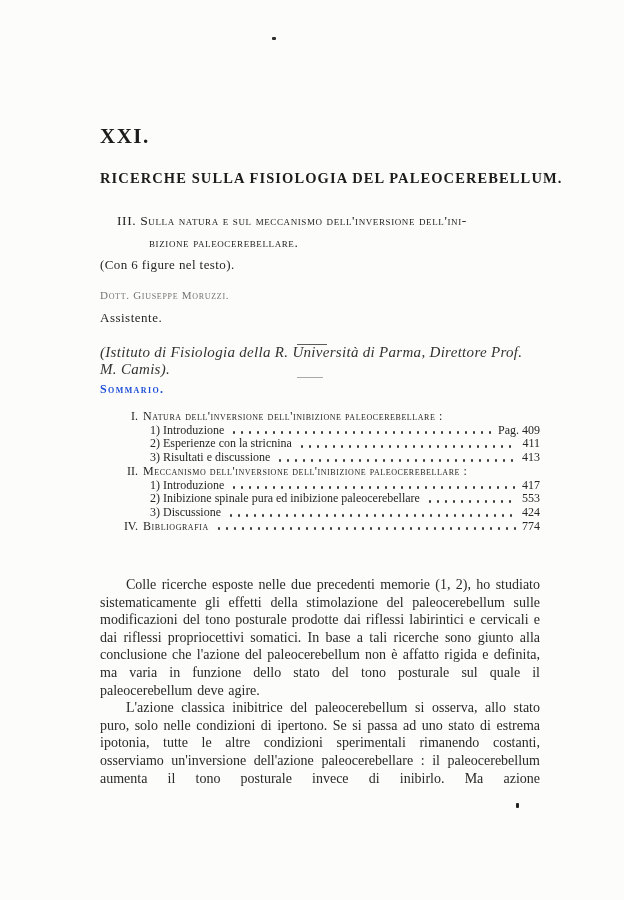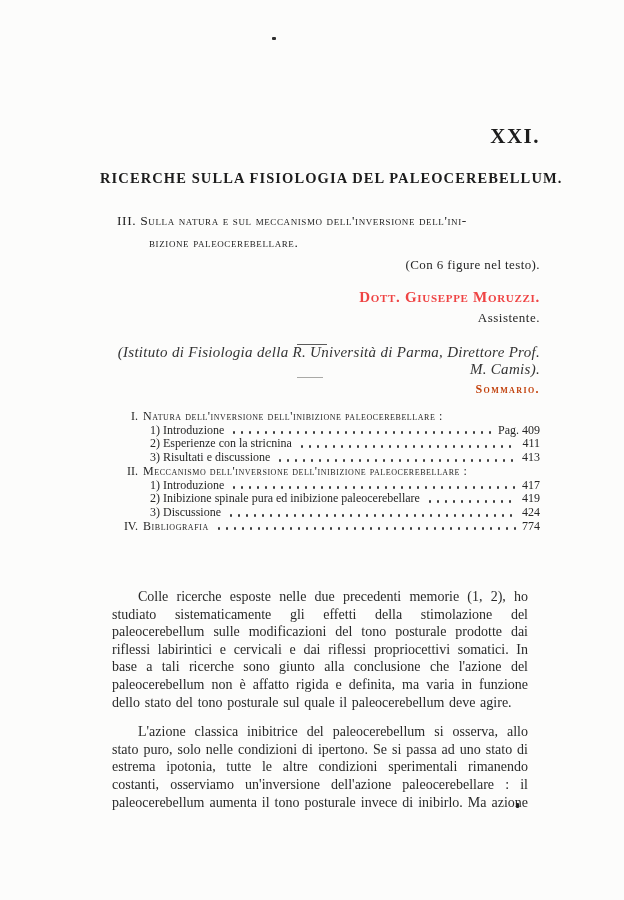--- a/index.html
+++ b/index.html
@@ -5,21 +5,21 @@
   html, body { margin: 0; padding: 0; background: #ffffff; }
   .sheet {
     position: relative;
     width: 624px;
     height: 900px;
     background: #fcfcfb;
     overflow: hidden;
     font-family: "Liberation Serif", serif;
     color: #262626;
   }
-  .centered { position: absolute; left: 100px; width: 440px; text-align: right; }
+  .centered { position: absolute; left: 100px; width: 440px; text-align: left; }
 
   .chapter-number {
     top: 124px;
     font-size: 21px;
     font-weight: 700;
     letter-spacing: 1.5px;
     color: #1c1c1c;
   }
   .article-title {
     top: 170px;
@@ -38,25 +38,25 @@
     line-height: 22px;
     color: #222;
   }
   .subtitle-l1 { padding-left: 17px; }
   .subtitle-l2 { padding-left: 49px; }
 
   .figures-note { top: 257px; font-size: 13px; letter-spacing: 0.4px; }
 
   .author-line {
     top: 289px;
-    font-size: 15px;
-    font-weight: 700;
+    font-size: 11px;
+    font-weight: 400;
     font-variant: small-caps;
     letter-spacing: 0.7px;
-    color: #ef4444;
+    color: #737373;
   }
   .role-line { top: 310px; font-size: 13px; letter-spacing: 0.5px; }
 
   .rule { position: absolute; left: 297px; border: 0; }
   .rule-1 { top: 336px; width: 30px; border-top: 1.4px solid #5a5a5a; }
   .rule-2 { top: 369px; width: 26px; border-top: 1px solid #a9a9a6; }
 
   .affiliation {
     top: 344px;
     font-style: italic;
@@ -64,21 +64,21 @@
     letter-spacing: 0.3px;
     color: #333;
   }
 
   .toc-heading {
     top: 382px;
     font-variant: small-caps;
     font-weight: 700;
     font-size: 12px;
     letter-spacing: 1.4px;
-    color: #c2410c;
+    color: #1d4ed8;
   }
 
   .toc { position: absolute; left: 100px; top: 410px; width: 440px; font-size: 12px; }
   .toc-row { display: flex; align-items: baseline; line-height: 13.7px; }
   .toc-num { width: 38px; text-align: right; padding-right: 5px; font-variant: small-caps; white-space: nowrap; }
   .toc-sc { font-variant: small-caps; letter-spacing: 0.55px; }
   .toc-sub .toc-label { padding-left: 50px; }
   .toc-label { white-space: nowrap; }
   .leader {
     flex: 1;
@@ -86,21 +86,21 @@
     margin: 0 5px 0 6px;
     background-image: radial-gradient(circle, #3c3c3c 1.05px, rgba(0,0,0,0) 1.35px);
     background-size: 8px 3px;
     background-repeat: repeat-x;
     background-position: 0 calc(100% - 3px);
   }
   .toc-page { text-align: right; white-space: nowrap; }
 
   .body-text { position: absolute; left: 100px; top: 576px; width: 440px; }
   .body-text p {
-    margin: 12px;
+    margin: 0;
     font-size: 14px;
     line-height: 17.6px;
     text-align: justify;
     text-indent: 26px;
     word-spacing: 1.2px;
     color: #292929;
   }
   .body-text p.fill-last { text-align-last: justify; }
 
   .speck { position: absolute; background: #2f2f2f; border-radius: 1px; }
@@ -169,21 +169,21 @@
 
     <div class="toc-row toc-sub">
       <span class="toc-label">1) Introduzione</span>
       <span class="leader"></span>
       <span class="toc-page">417</span>
     </div>
 
     <div class="toc-row toc-sub">
       <span class="toc-label">2) Inibizione spinale pura ed inibizione paleocerebellare</span>
       <span class="leader"></span>
-      <span class="toc-page">419</span>
+      <span class="toc-page">553</span>
     </div>
 
     <div class="toc-row toc-sub">
       <span class="toc-label">3) Discussione</span>
       <span class="leader"></span>
       <span class="toc-page">424</span>
     </div>
 
 
     <div class="toc-row">

